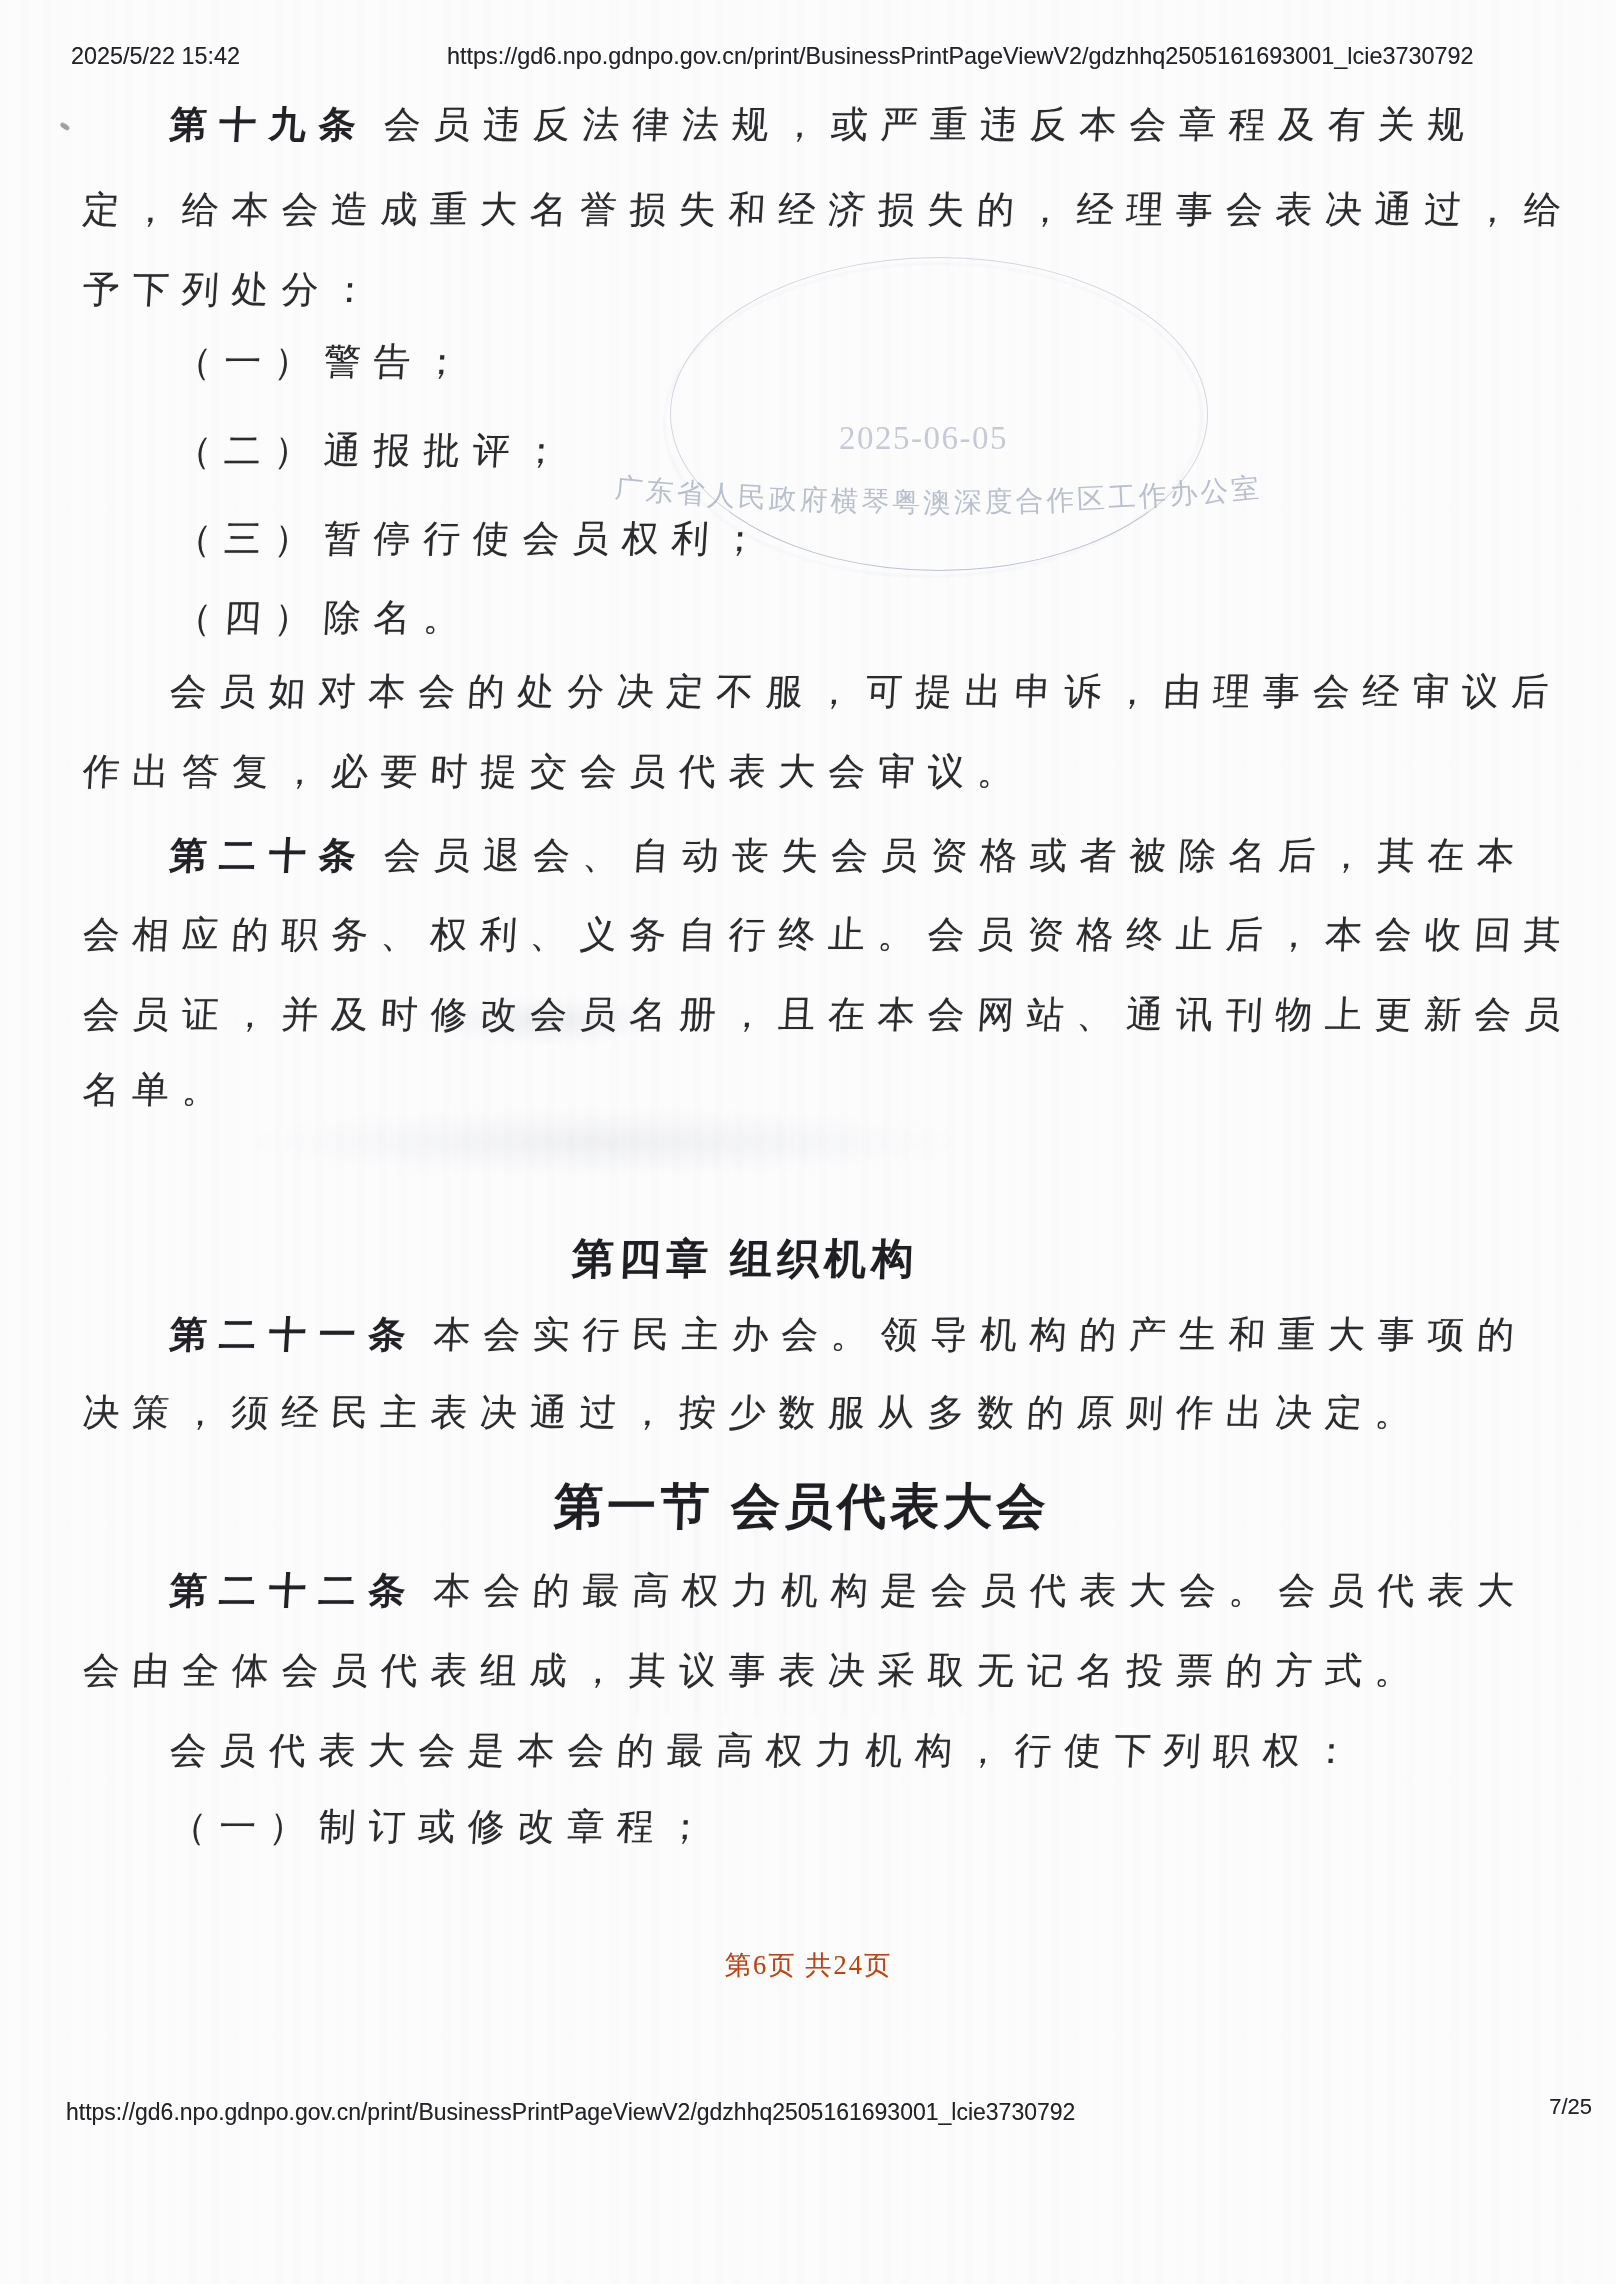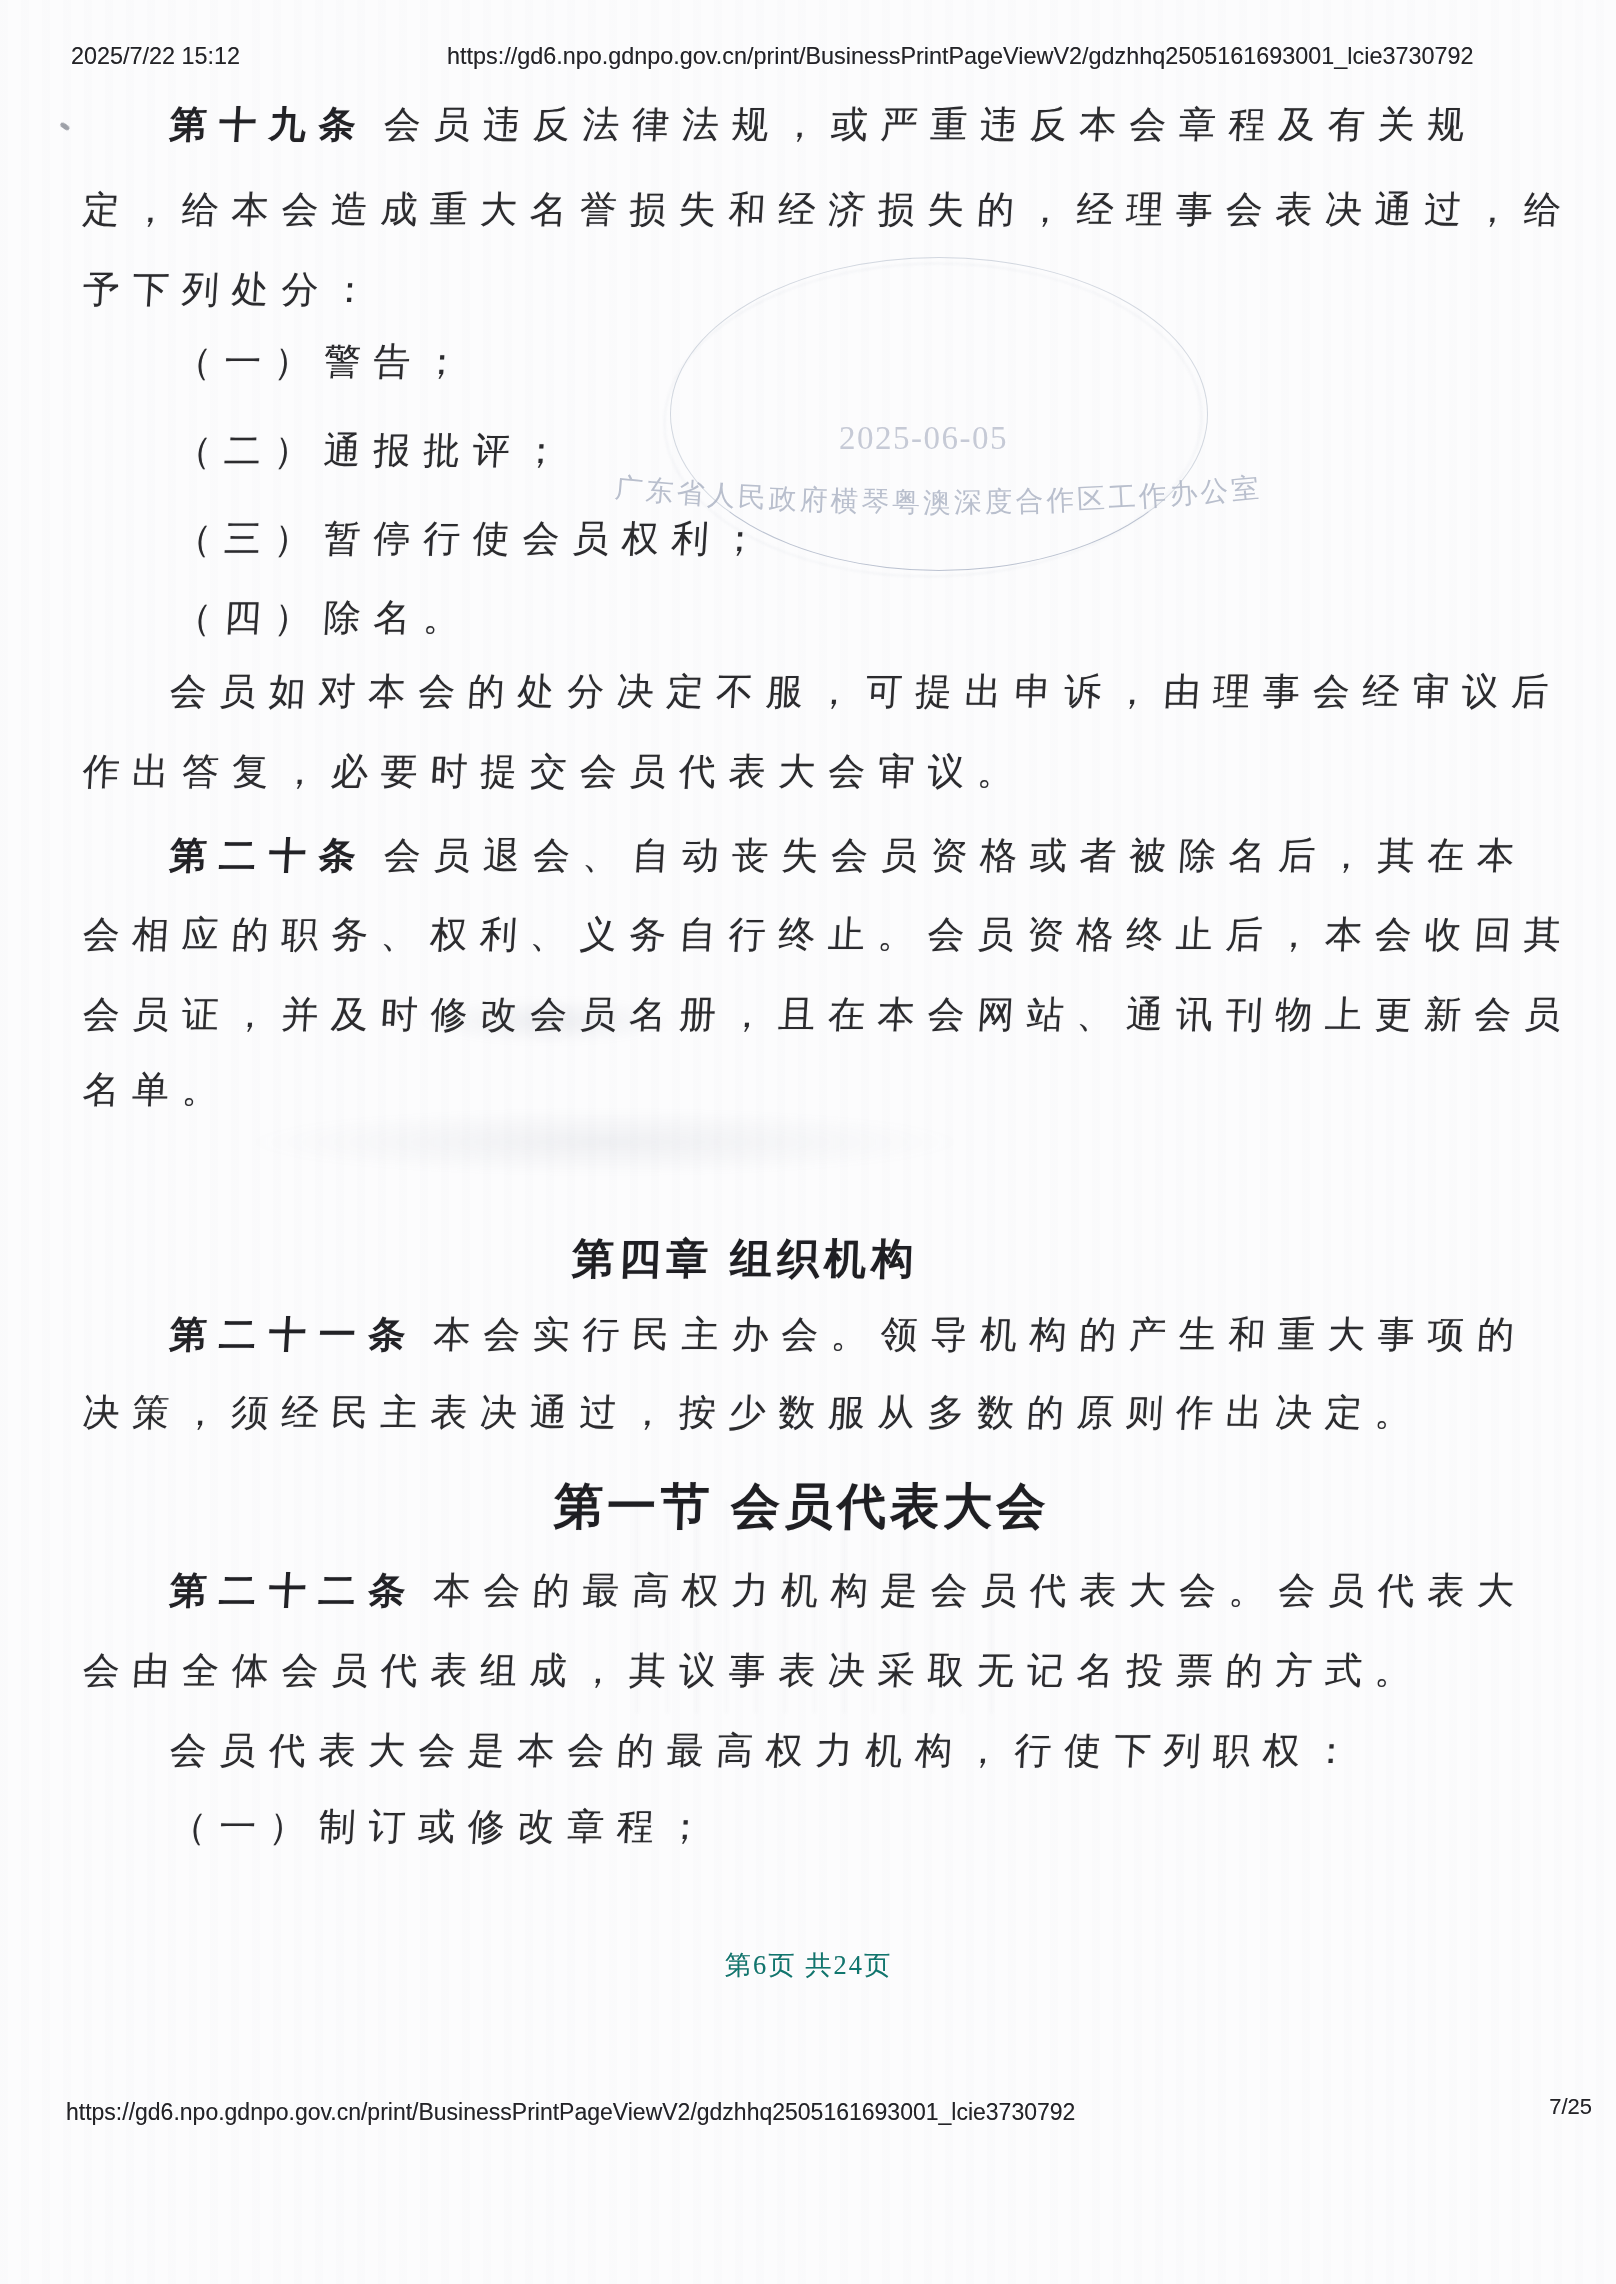--- a/index.html
+++ b/index.html
@@ -41,21 +41,21 @@
   .heading{
     position:absolute;white-space:nowrap;
     font-family:"Liberation Sans","DejaVu Sans",sans-serif;
     color:#1f1f23;text-shadow:0 0 1px rgba(30,30,35,.3);
     transform:skewX(-2deg);
   }
   .h-chapter{top:1231px;left:572px;font-size:42px;font-weight:700;letter-spacing:5.1px;}
   .h-section{top:1474px;left:554px;font-size:49px;font-weight:800;letter-spacing:4.1px;}
   .page-note{
     position:absolute;top:1948px;left:0;width:100%;
-    text-align:center;font-size:26.4px;letter-spacing:2px;color:#0f766e;
+    text-align:center;font-size:26.4px;letter-spacing:2px;color:#c2410c;
     font-family:"Liberation Serif","DejaVu Serif",serif;
     text-shadow:0 0 0.5px rgba(60,60,65,.3);
   }
   .ftr-url{
     position:absolute;top:2099px;left:66px;
     font-size:23px;color:#232327;white-space:nowrap;
     text-shadow:0 0 0.5px rgba(30,30,35,.35);
   }
   .ftr-page{
     position:absolute;top:2094px;right:25px;
@@ -104,21 +104,21 @@
     background:repeating-linear-gradient(90deg, rgba(120,128,148,0.06) 0 3.1px, rgba(0,0,0,0) 3.1px 29.5px);
     filter:blur(1.5px);}
 </style>
 </head>
 <body>
 
 <div class="page">
 
   <div class="scan-noise"></div>
 
-  <div class="hdr-text hdr-date">2025/7/22 15:12</div>
+  <div class="hdr-text hdr-date">2025/5/22 15:42</div>
   <div class="hdr-text hdr-url">https://gd6.npo.gdnpo.gov.cn/print/BusinessPrintPageViewV2/gdzhhq2505161693001_lcie3730792</div>
 
   <div class="stamp">
     <div class="stamp-ring-echo"></div>
     <div class="stamp-ring"></div>
     <div class="stamp-date">2025-06-05</div>
     <svg class="stamp-arc-svg" viewBox="0 0 1300 140">
       <defs>
         <path id="stamp-arc-path" d="M 10,48 Q 650,108 1290,48" fill="none"></path>
       </defs>

